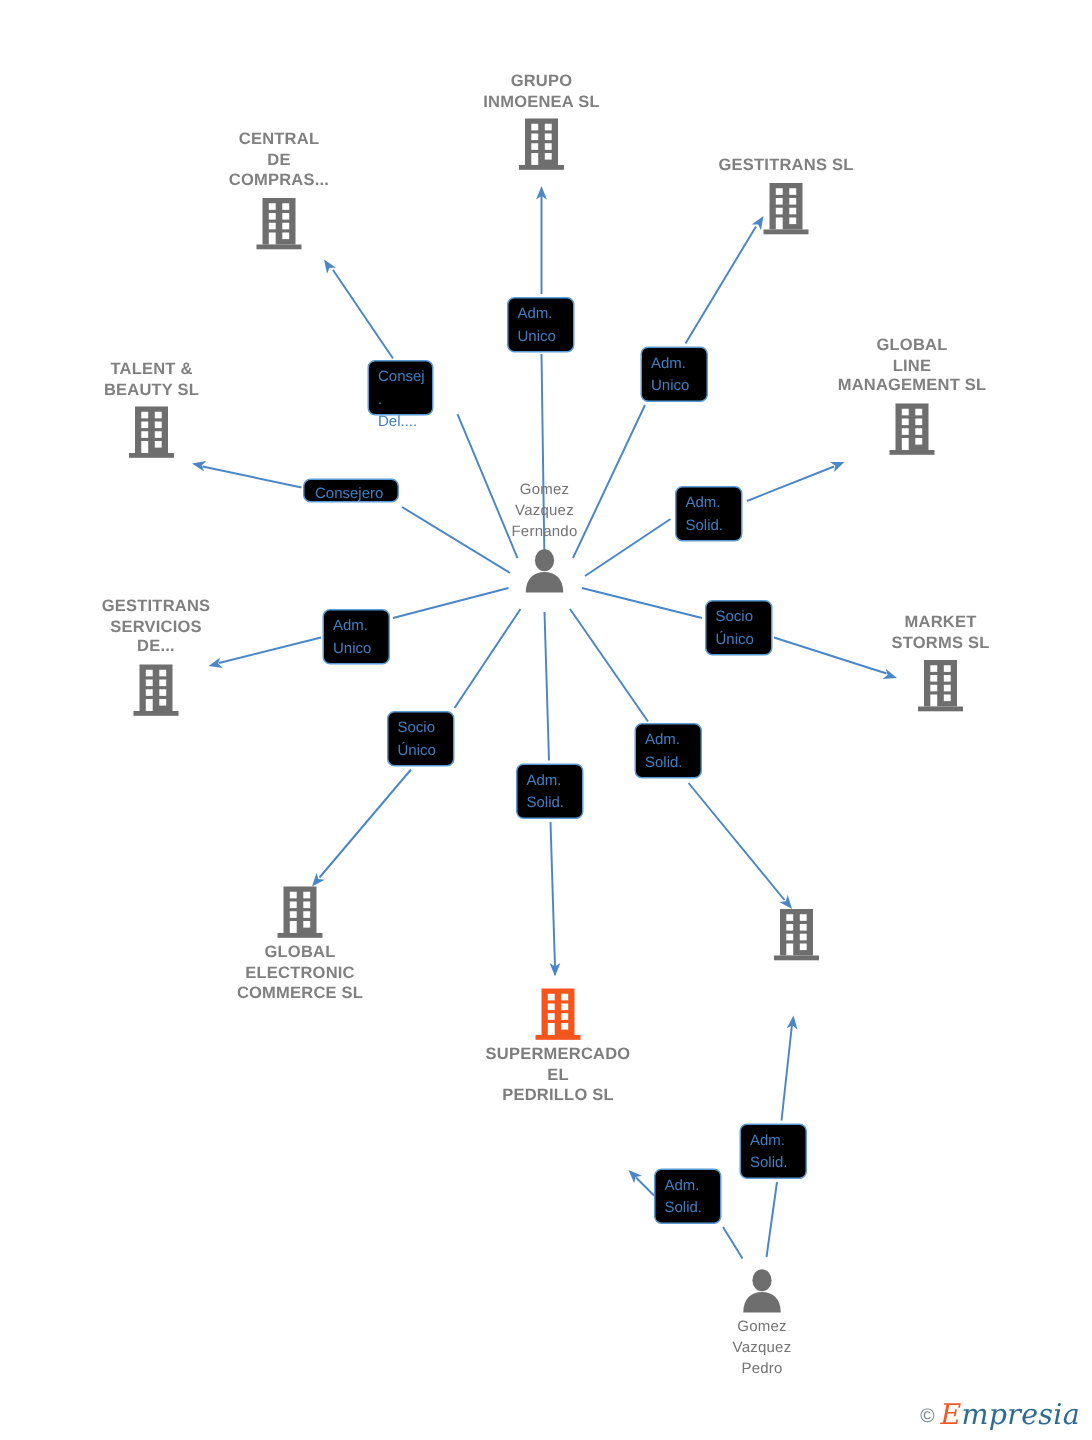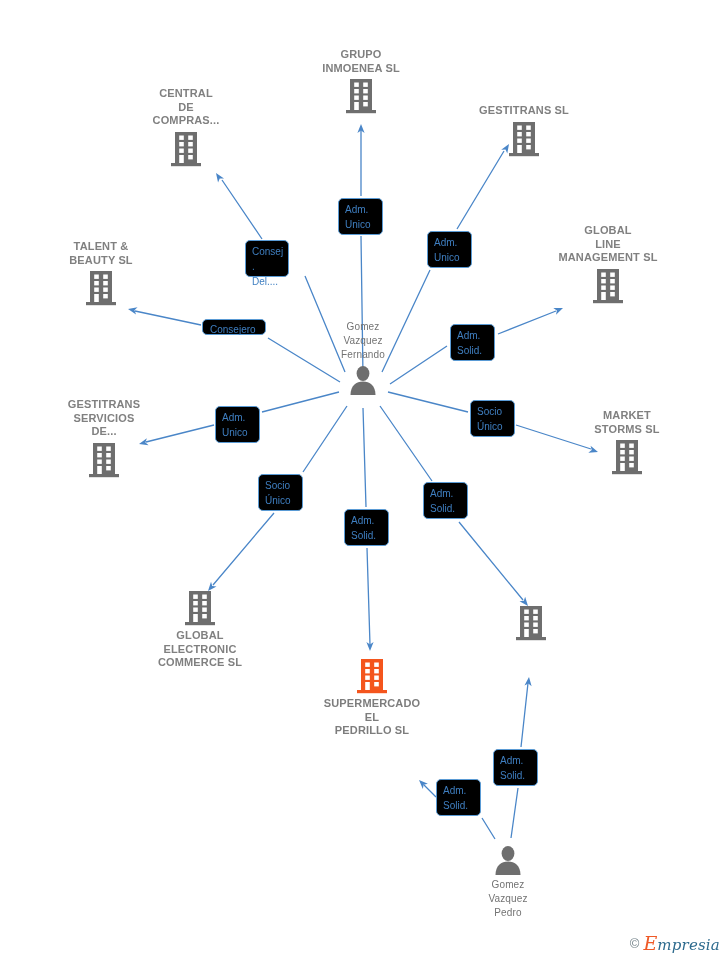--- a/index.html
+++ b/index.html
@@ -98,21 +98,21 @@
     font-family: "Liberation Sans", sans-serif;
   }
   #watermark .brandE {
     color: #ef5a28;
     font-size: 19px;
     font-style: italic;
     font-family: "DejaVu Serif", "Liberation Serif", serif;
   }
   #watermark .brandrest {
     color: #2e6b8e;
-    font-size: 15px;
+    font-size: 19px;
     font-style: italic;
     letter-spacing: .2px;
   }
 </style>
 </head>
 <body>
 
 <div id="stage">
 
   <svg id="edges" viewBox="0 0 728 960" width="728" height="960">

